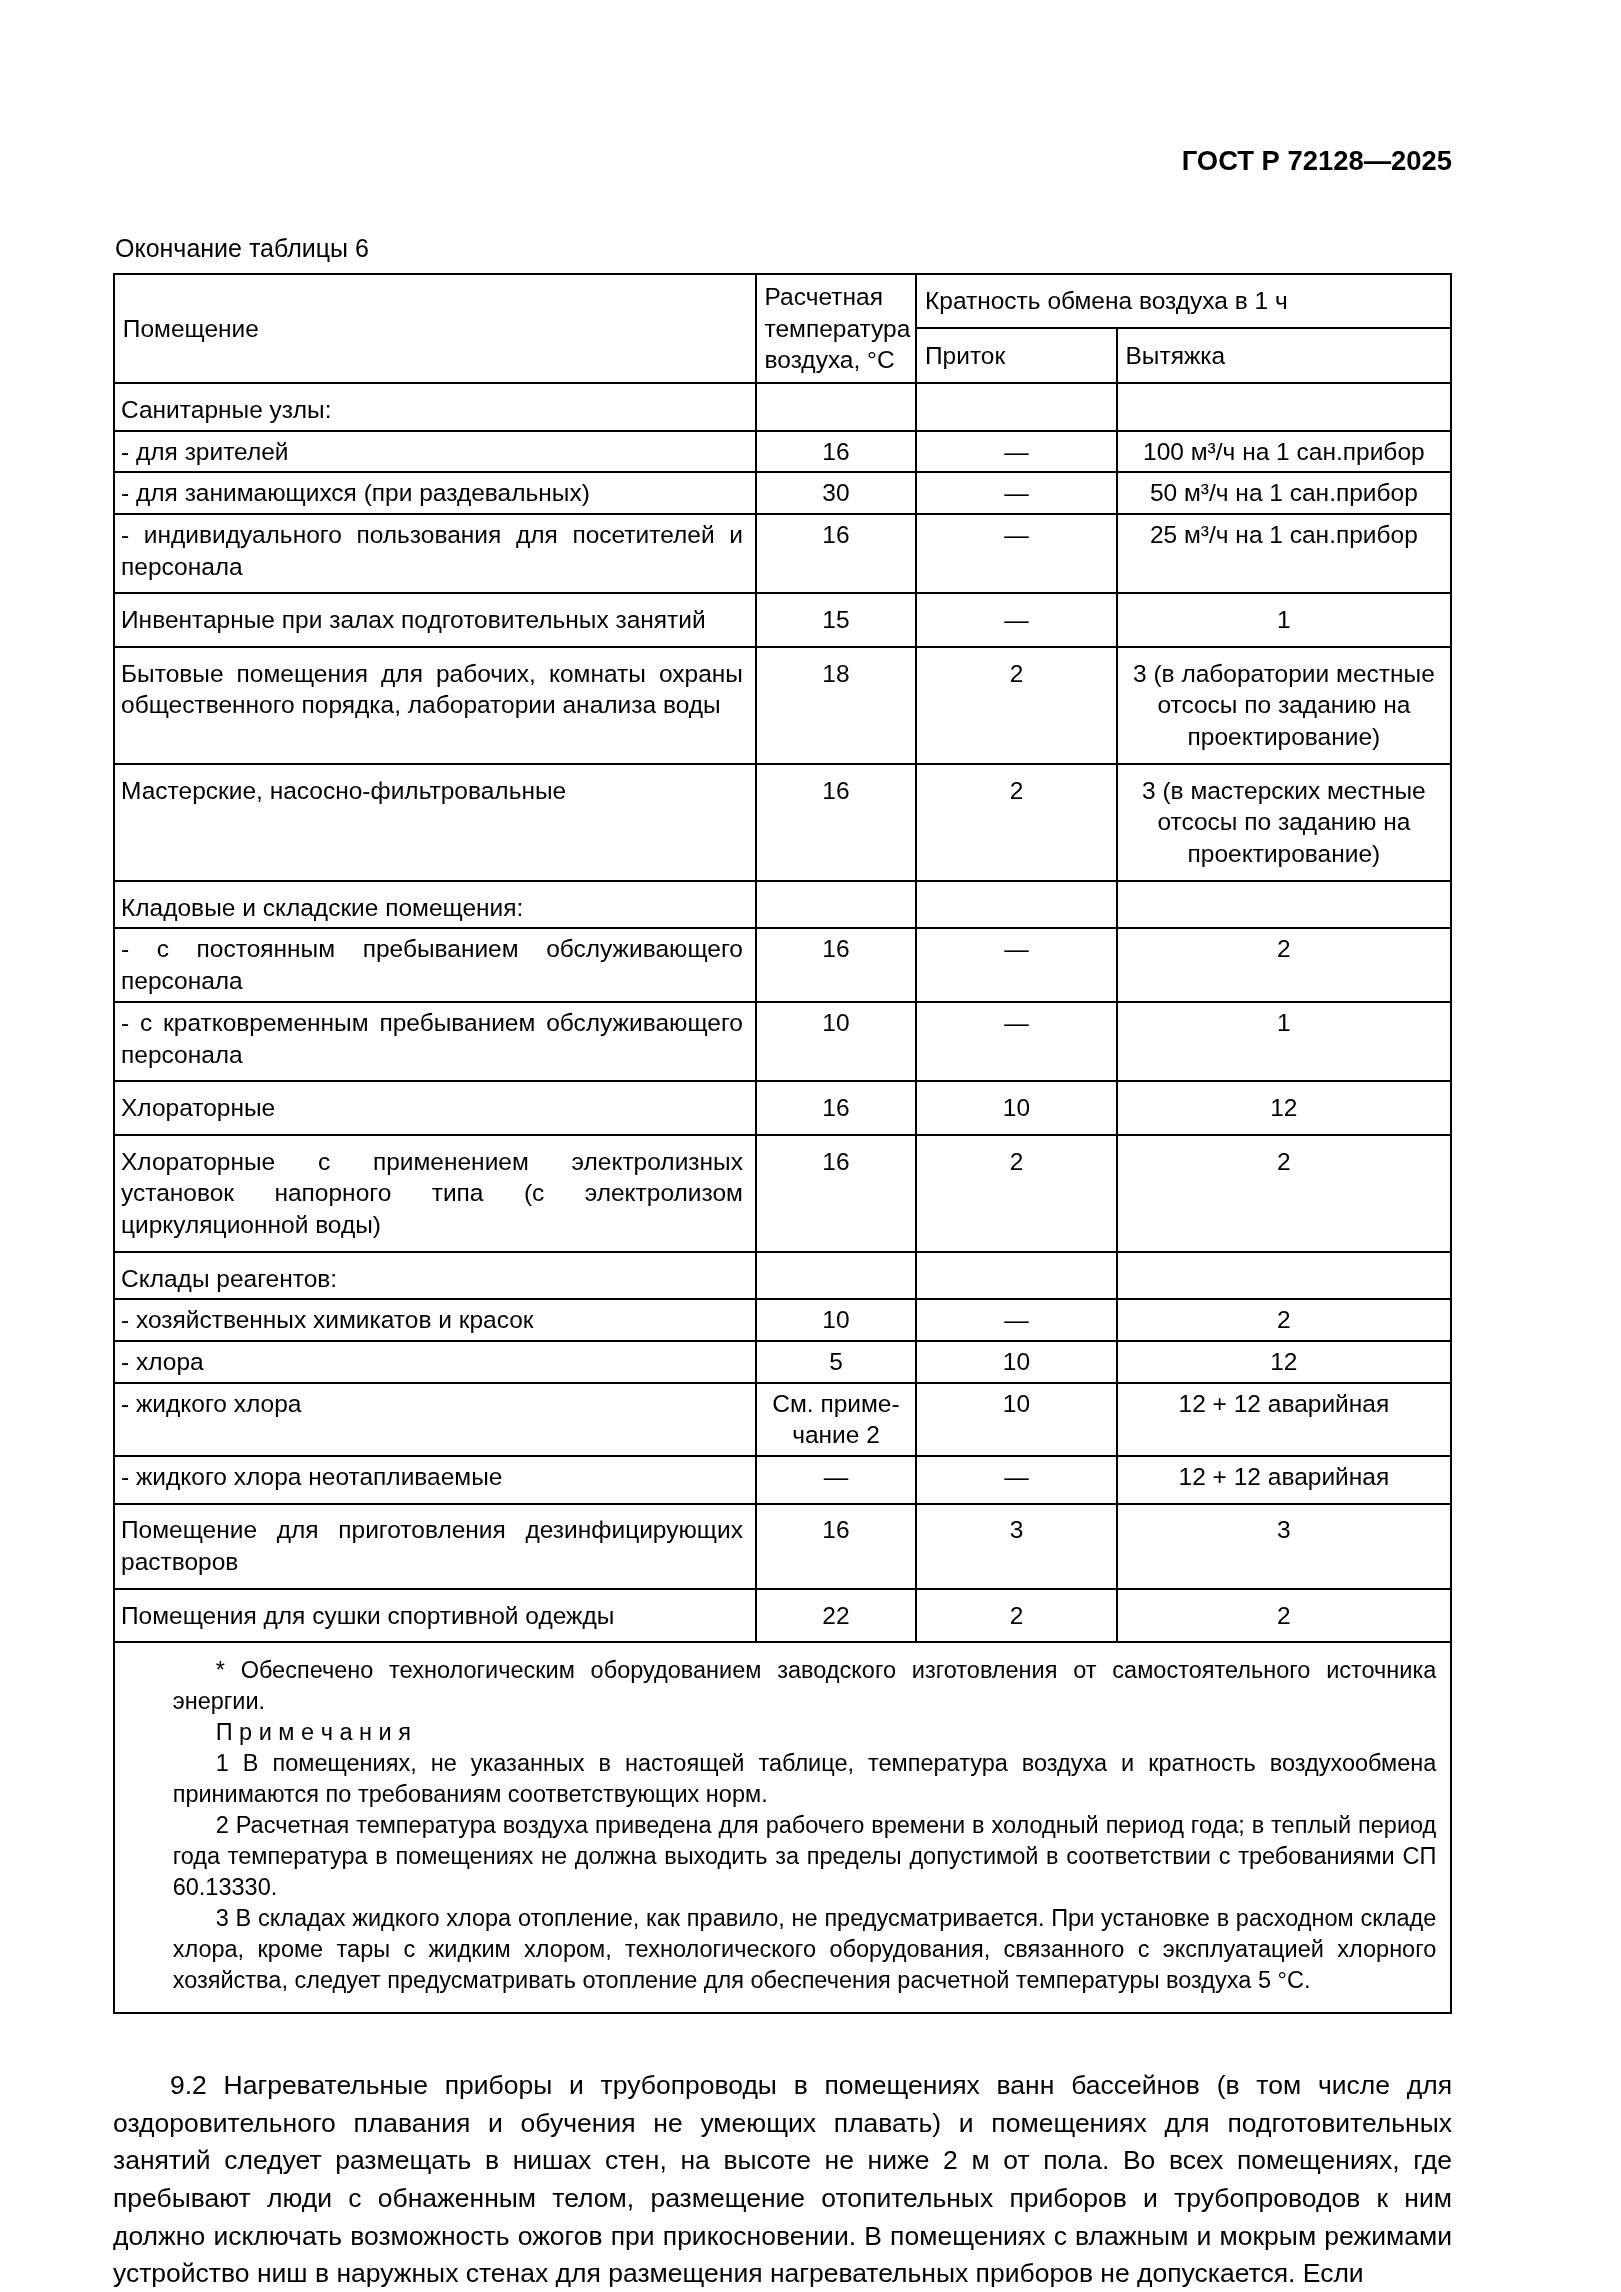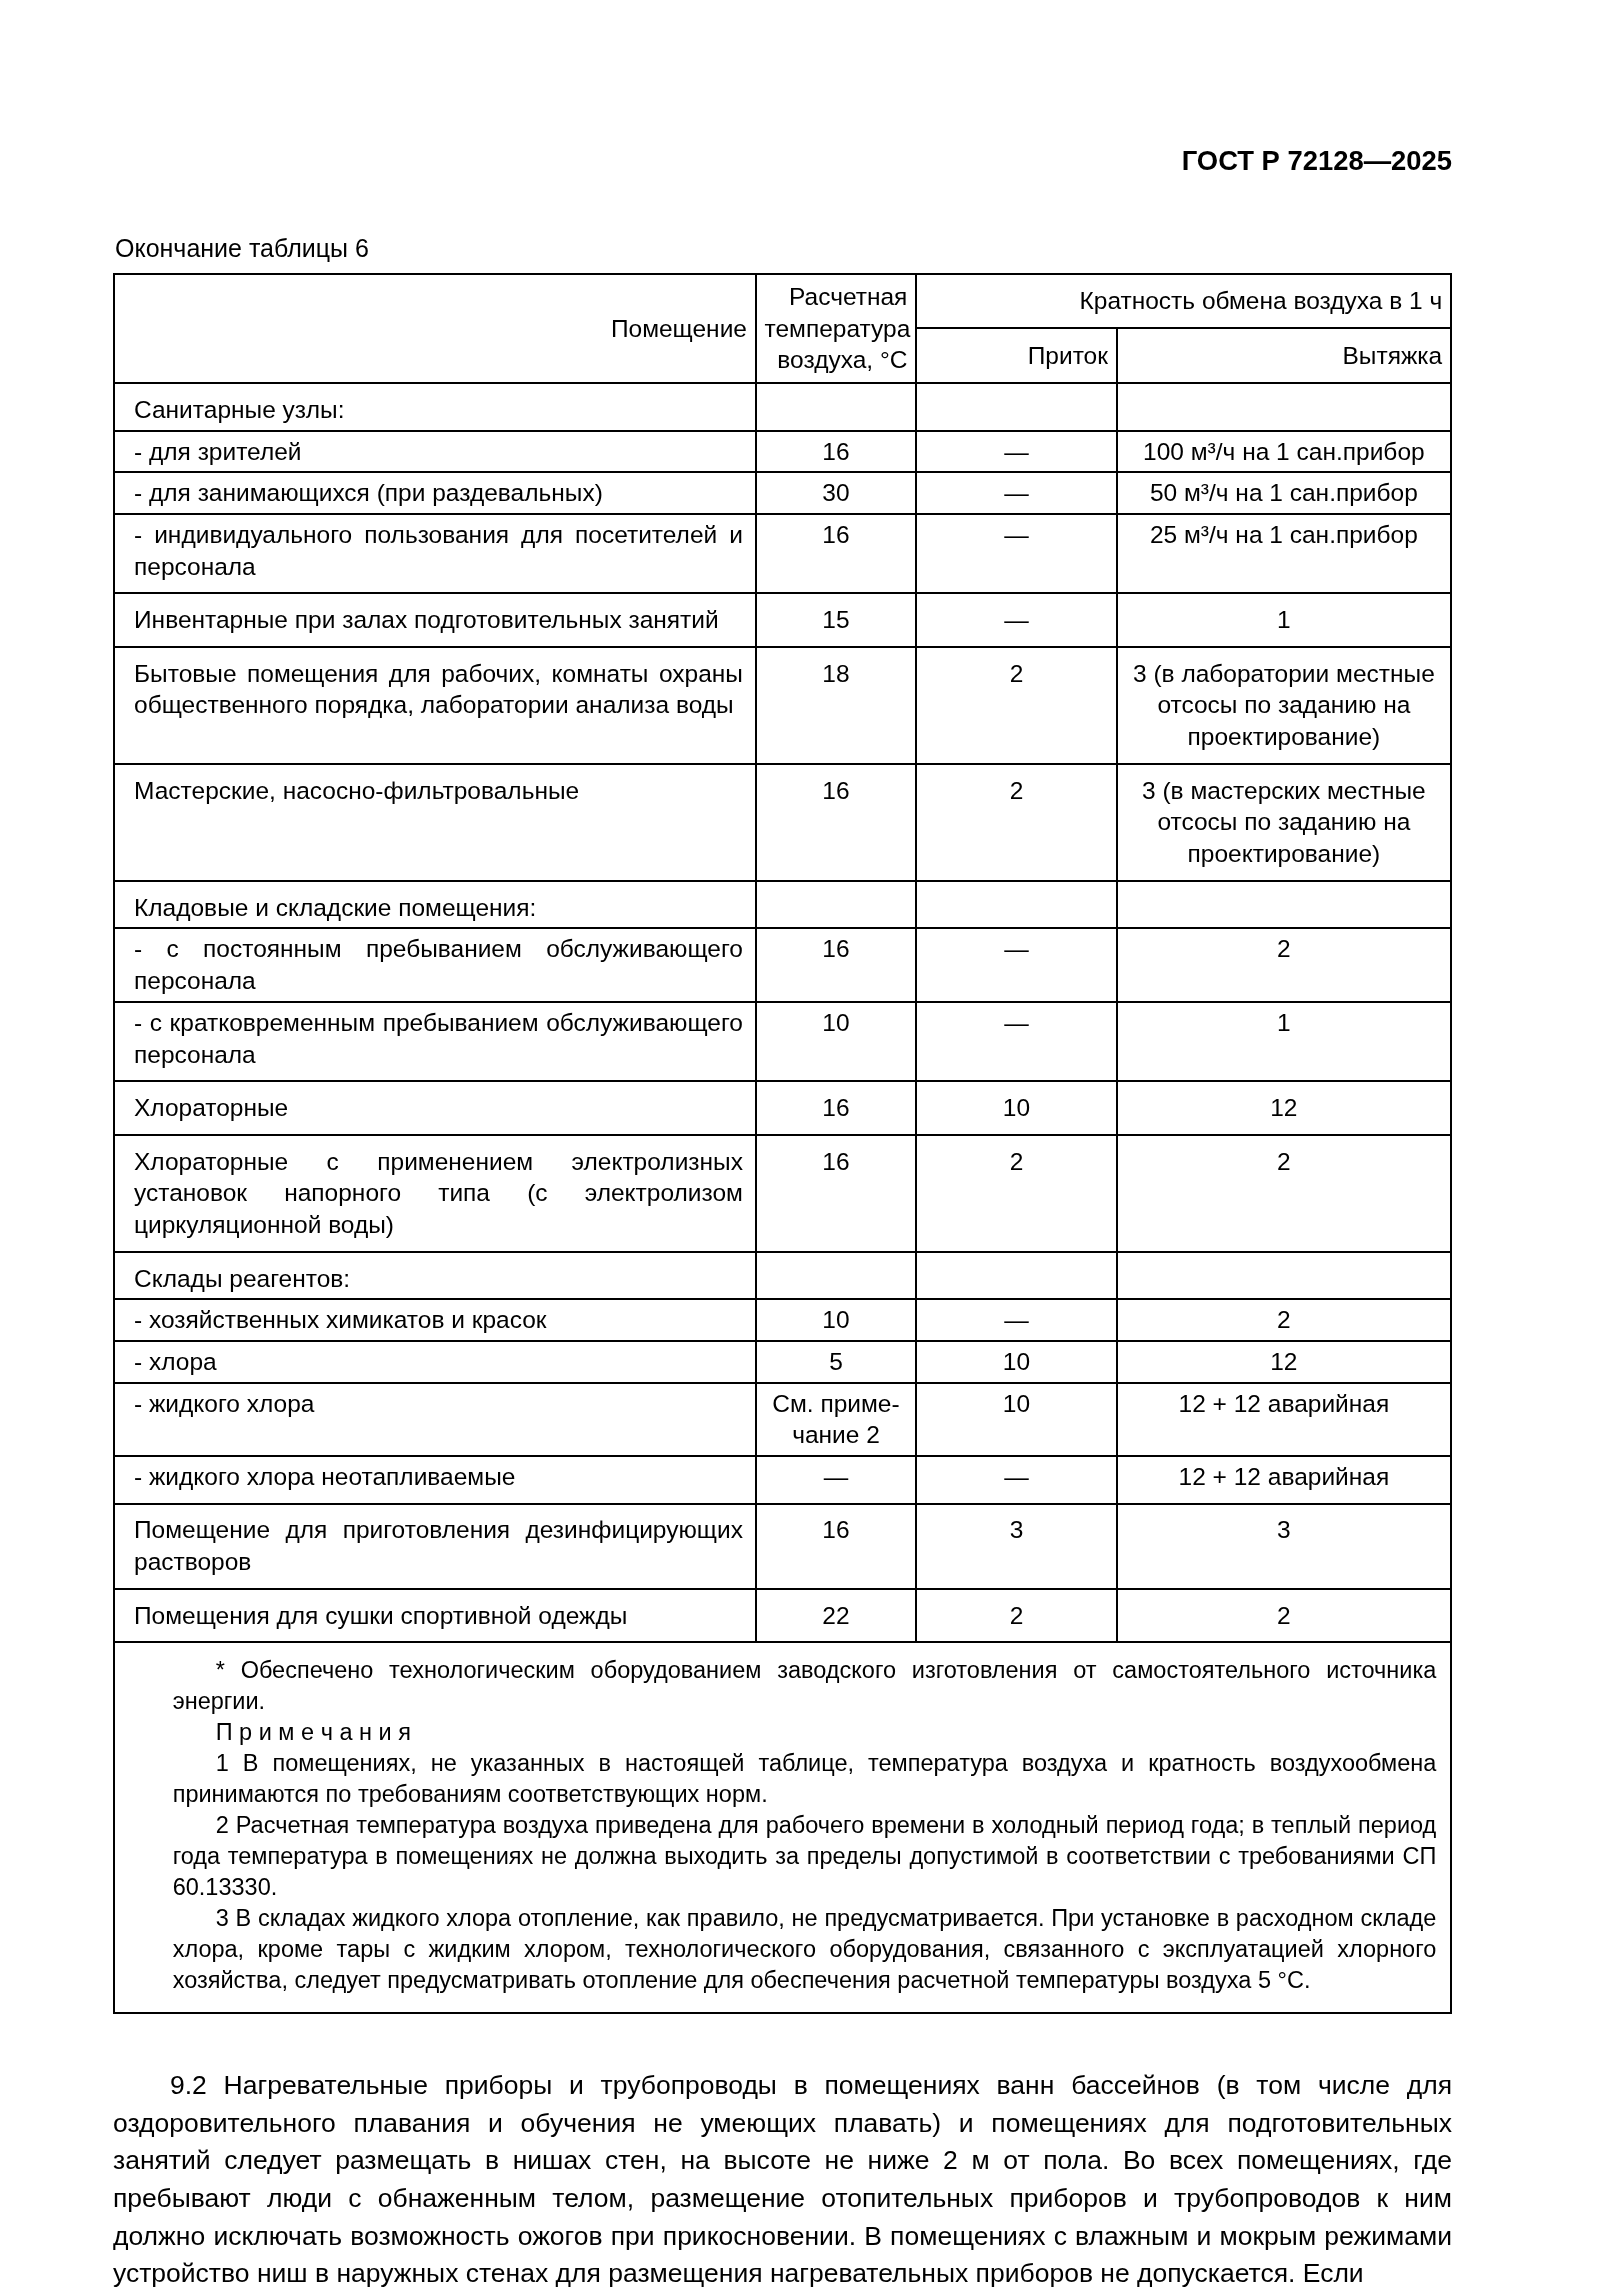--- a/index.html
+++ b/index.html
@@ -26,36 +26,36 @@
     width: 100%;
     border-collapse: collapse;
     table-layout: fixed;
     border: 2.9px solid #000;
     font-size: 24.5px;
     line-height: 1.3;
   }
   table.std th, table.std td { border: 2px solid #000; }
   thead th {
     font-weight: normal;
-    text-align: right;
+    text-align: left;
     vertical-align: middle;
     padding: 5.9px 7.8px;
     border-bottom-width: 2.9px;
     margin-top: 16px;
   }
   thead tr.h1 th.span2 { border-bottom-width: 2px; }
   tbody td {
     border-top: 0;
     border-bottom: 0;
     vertical-align: top;
     padding: 3.9px 5.9px;
   }
   tbody tr.block-start td { border-top: 2px solid #000; padding-top: 9.8px; }
   tbody tr.block-end td { padding-bottom: 9.8px; }
-  td.room { text-align: justify; padding-left: 19px; padding-right: 11.8px; }
+  td.room { text-align: justify; padding-left: 6px; padding-right: 11.8px; }
   td.c { text-align: center; }
   tr.notes-row td {
     border: 0;
     border-top: 2px solid #000;
     padding: 11.8px 13.7px 15.7px 13.7px;
     font-size: 23.5px;
     line-height: 1.32;
   }
   .note { text-align: justify; text-indent: 43px; margin-left: 44px; }
   .para {

